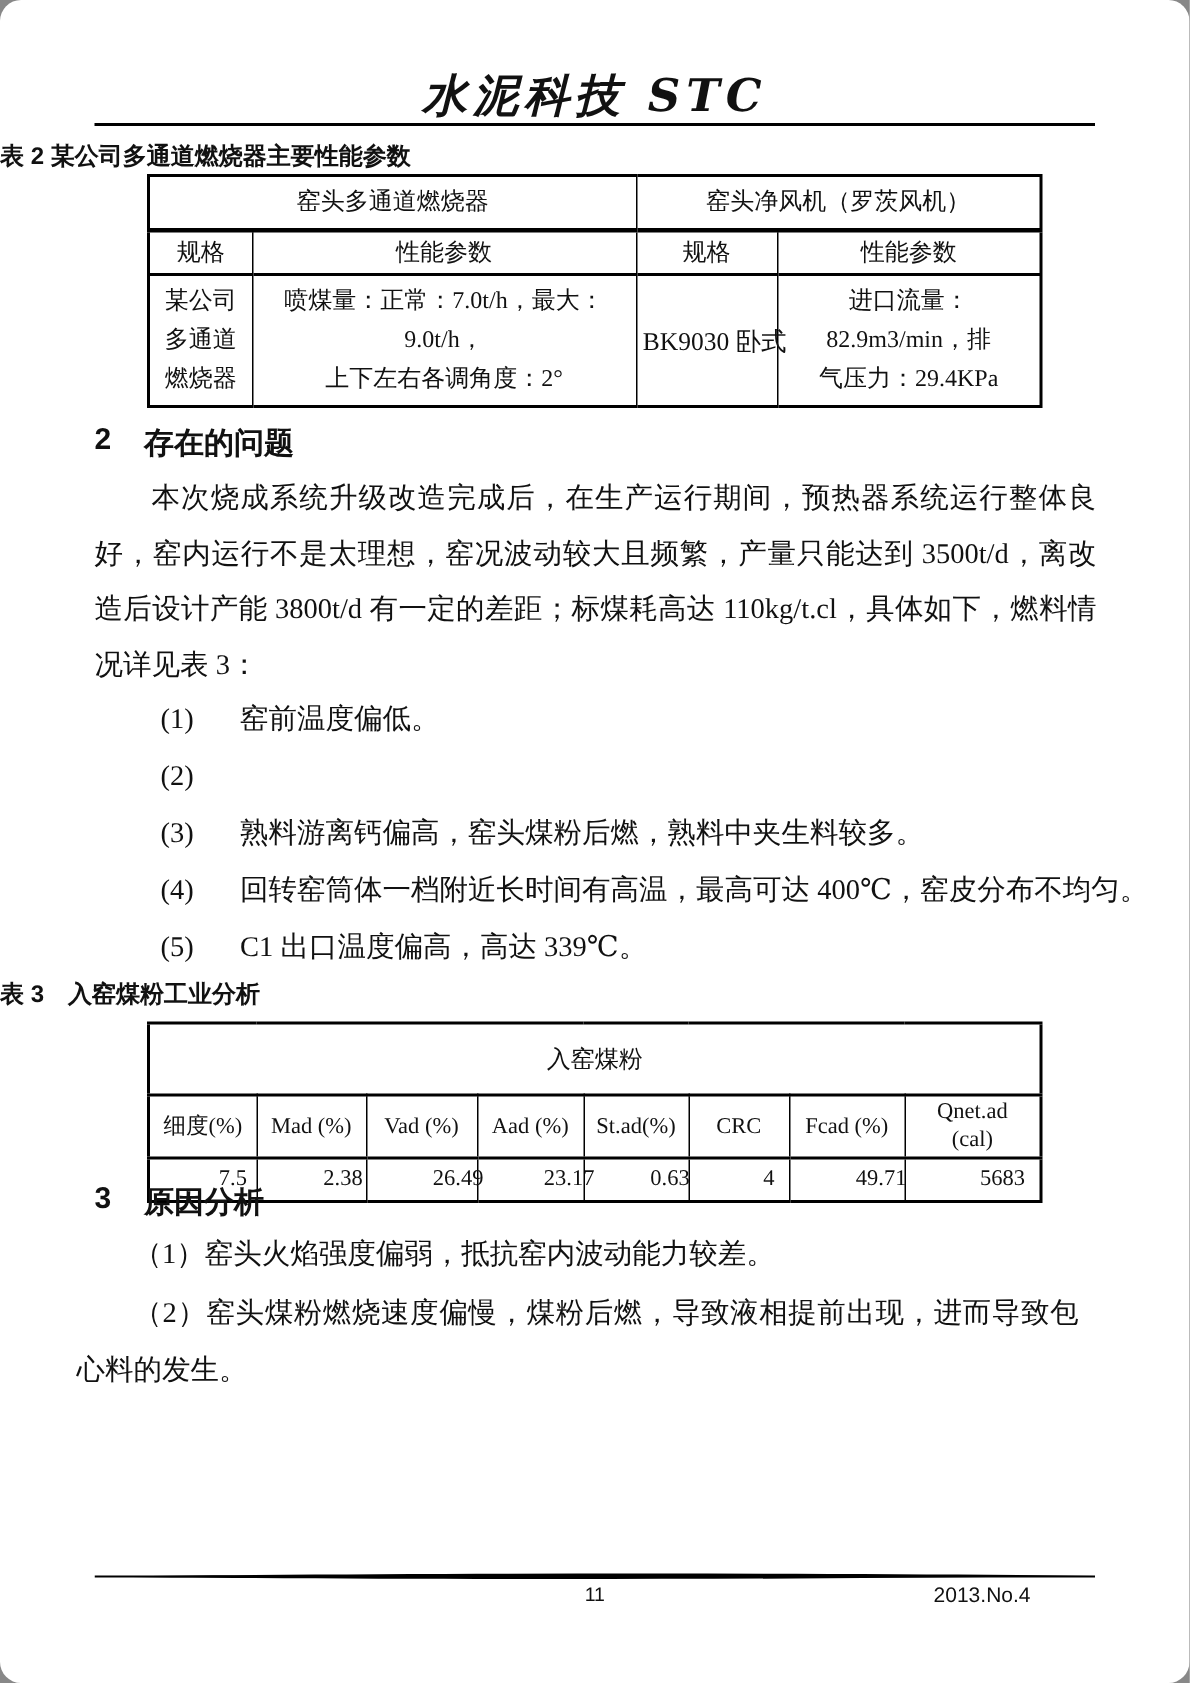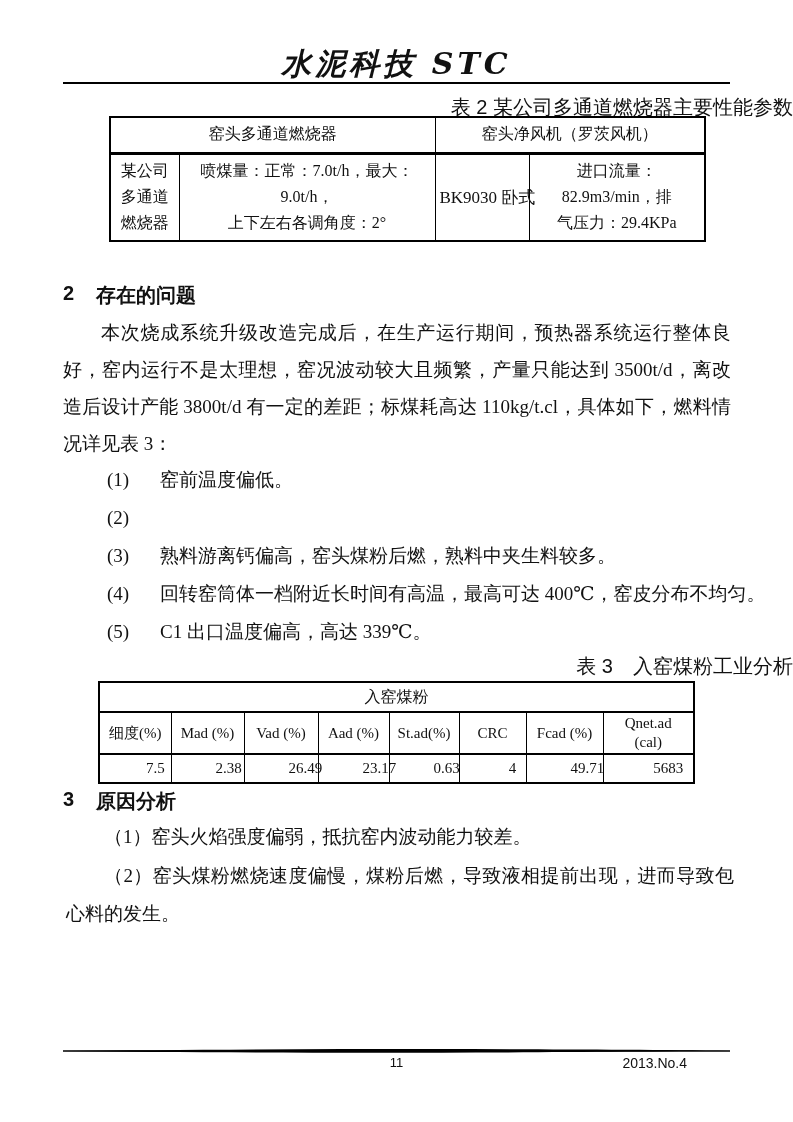--- a/index.html
+++ b/index.html
@@ -6,72 +6,73 @@
   html, body { background: #888; }
   .page {
     position: relative;
     width: 793px;
     height: 1122px;
     margin: 0 auto;
     background: #ffffff;
     color: #111;
     font-family: "Liberation Serif", "DejaVu Serif", serif;
     overflow: hidden;
+    border-radius: 14px;
   }
   
   .journal-title {
     position: absolute;
     top: 44px; left: 0; width: 100%;
     text-align: center;
     font-family: "DejaVu Serif", serif;
     font-style: italic;
     font-weight: bold;
     font-size: 30px;
     letter-spacing: 4px;
   }
   .header-rule {
     position: absolute;
     top: 82px; left: 63px; width: 667px; height: 2px;
     background: #000;
   }
   
   .tbl-caption {
     position: absolute; left: 0; width: 100%;
-    text-align: right;
-    font-family: "Liberation Sans", "DejaVu Sans", sans-serif;
-    font-weight: normal;
-    font-size: 20px;
+    text-align: left;
+    font-family: "Liberation Sans", "DejaVu Sans", sans-serif;
+    font-weight: bold;
+    font-size: 16px;
   }
   .caption-t2 { top: 94px; }
   .caption-t3 { top: 653px; }
   
   table.doc-table {
     position: absolute;
     left: 98px; width: 595px;
     border-collapse: collapse;
     table-layout: fixed;
     font-size: 16px;
   }
   .doc-table td {
     border: 1.5px solid #000;
     border-top-width: 2px;
     border-bottom-width: 2px;
     text-align: center;
     vertical-align: middle;
     padding: 2px 4px;
   }
-  table.t2 { top: 116px; margin-left: 11px; }
+  table.t2 { top: 116px; }
   table.t2 tr.group-row td { height: 36px; border-bottom-width: 3px; }
   table.t2 tr.sub-row td   { height: 30px; }
   table.t2 tr.data-row td  { height: 88px; }
   .cell-pre { white-space: pre-line; }
   .cell-left { text-align: left; padding-left: 9px; padding-right: 6px; line-height: 26px; }
   .cell-spec { font-size: 17px; white-space: nowrap; }
   table.t3 { top: 681px; }
-  table.t3 tr.merged-row td { height: 30px; border-bottom-width: 2.5px; }
+  table.t3 tr.merged-row td { height: 48px; border-bottom-width: 2.5px; }
   table.t3 tr.head-row td   { height: 40px; font-size: 15px; line-height: 19px; border-bottom-width: 2.5px; padding: 1px 2px;}
   table.t3 tr.val-row td    { height: 29px; font-size: 15px; padding-left: 44px; }
   table.doc-table { border: 2px solid #000; }
   
   .sec-heading {
     position: absolute; left: 63px;
     font-family: "Liberation Sans", "DejaVu Sans", sans-serif;
     font-weight: bold;
     font-size: 20px;
     display: flex;
@@ -88,21 +89,21 @@
   }
   .par-problems { top: 314px; }
   .num-list { position: absolute; left: 107px; top: 461px; list-style: none; }
   .num-list li {
     height: 38px; line-height: 38px;
     font-size: 19px;
     white-space: nowrap;
     display: flex;
   }
   .num-list .li-label { width: 53px; }
-  .causes { position: absolute; left: 66px; width: 668px; top: 818px; }
+  .causes { position: absolute; left: 51px; width: 668px; top: 818px; }
   .causes p {
     font-size: 19px;
     line-height: 38.6px;
     text-align: justify;
     text-indent: 2em;
   }
   
   .footer-rule { position: absolute; top: 1048px; left: 63px; width: 667px; height: 6px; }
   .footer-page {
     position: absolute; top: 1055px; left: 63px; width: 667px;
@@ -130,20 +131,26 @@
     <colgroup>
       <col style="width:69px">
         <col style="width:256px">
         <col style="width:94px">
         <col style="width:176px">
     </colgroup>
     <tbody>
       <tr class="group-row">
         <td colspan="2">窑头多通道燃烧器</td>
         <td colspan="2">窑头净风机（罗茨风机）</td>
+      </tr>
+      <tr class="sub-row">
+        <td>规格</td>
+        <td>性能参数</td>
+        <td>规格</td>
+        <td>性能参数</td>
       </tr>
       <tr class="data-row">
         <td class="cell-pre cell-left">某公司
 多通道
 燃烧器</td>
         <td class="cell-pre cell-left">喷煤量：正常：7.0t/h，最大：9.0t/h，
 上下左右各调角度：2°</td>
         <td class="cell-spec">BK9030 卧式</td>
         <td class="cell-pre cell-left">进口流量：82.9m3/min，排
 气压力：29.4KPa</td>

